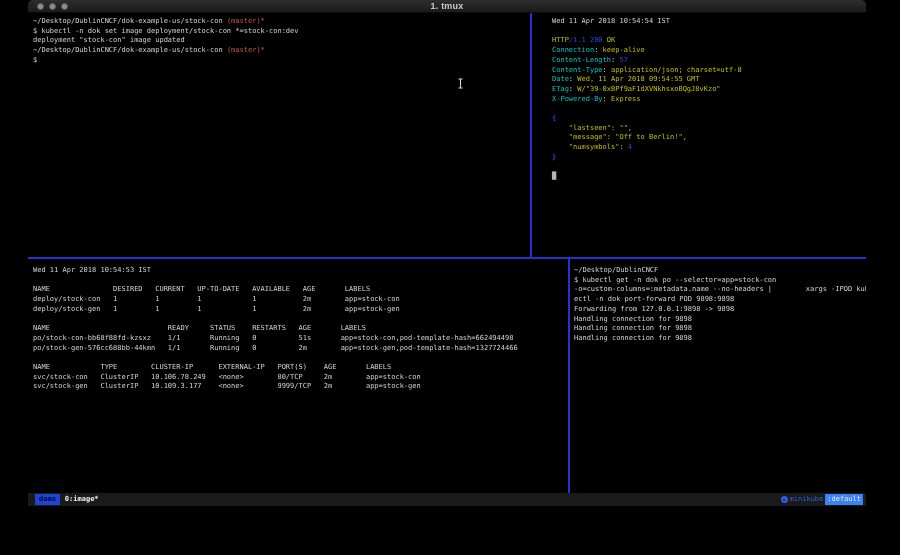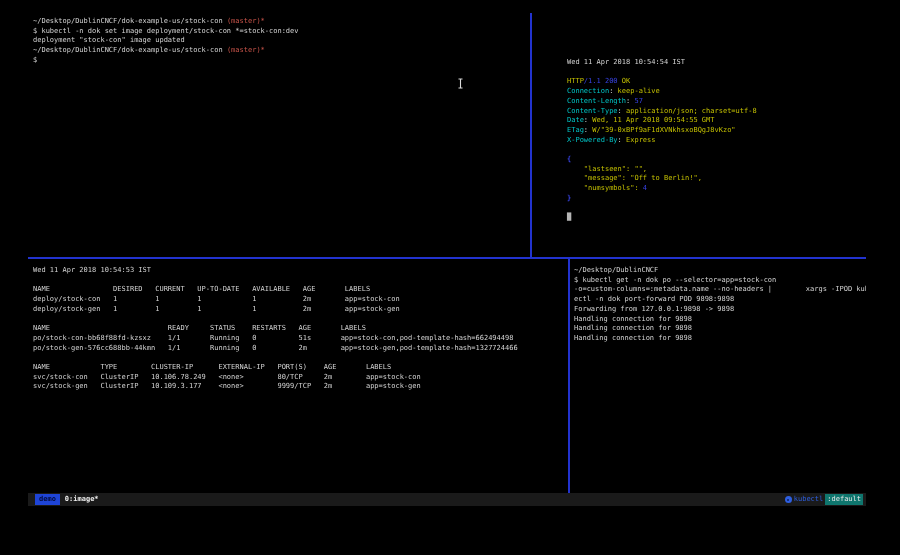--- a/index.html
+++ b/index.html
@@ -34,21 +34,21 @@
     color: #c9c9c9; letter-spacing: 0.2px;
   }
   .pane {
     position: absolute;
     font: 7px/9.7px "DejaVu Sans Mono", monospace;
     color: #d4d4d4;
     white-space: pre;
     overflow: hidden;
   }
   #pane-top-left   { left: 0;     top: 13px;  width: 501px; height: 244px; padding: 4px 0 13px 5px; }
-  #pane-top-right  { left: 535px; top: 13px;  width: 332px; height: 244px; padding: 4px 0 0 4px; margin-top: 41px; }
+  #pane-top-right  { left: 520px; top: 13px;  width: 332px; height: 244px; padding: 4px 0 0 4px; }
   #pane-bottom-left{ left: 0;     top: 260px; width: 538px; height: 212px; padding: 6px 0 0 5px; }
   #pane-bottom-right{ left: 544px; top: 260px; width: 294px; height: 265px; padding: 6px 0 0 2px; }
   .vdiv-top    { position:absolute; left:502px; top:13px;  width:2px; height:245px; background:#2233cf; }
   .hdiv        { position:absolute; left:0;     top:257px; width:100%; height:2px;  background:#2233cf; }
   .vdiv-bottom { position:absolute; left:540px; top:259px; width:2px; height:234px; background:#2233cf; }
   .tl { min-height: 9.7px; }
   .statusbar {
     position: absolute; left: 0; top: 493px; right: 0; height: 13px;
     background: #1a1a1a;
     display: flex; align-items: center;
@@ -64,49 +64,57 @@
   .status-right { margin-left: auto; margin-right: 3px; display: flex; align-items: center; gap: 2px; }
   .kube-icon {
     width: 7px; height: 7px; border-radius: 50%;
     background: #2e5fe0; display: inline-block; position: relative;
   }
   .kube-icon::after {
     content:""; position:absolute; left:2.5px; top:2.5px;
     width:2px; height:2px; border-radius:50%; background:#0c1f66;
   }
   .kube-context { color: #2e5fe0; }
-  .kube-namespace { color: #e8e8e8; background: #0f766e; padding: 0 2px; height: 11px; line-height: 11px; }
+  .kube-namespace { color: #e8e8e8; background: #3b82f6; padding: 0 2px; height: 11px; line-height: 11px; }
   .mouse-pointer { position: absolute; left: 429px; top: 74px; }
 </style>
 </head>
 <body>
 
 <div class="window">
 
+  <div class="titlebar">
+    <div class="lights">
+      <span class="light"></span>
+      <span class="light"></span>
+      <span class="light"></span>
+    </div>
+    <span class="title">1. tmux</span>
+  </div>
 
   <div id="pane-top-left" class="pane"><div class="tl"><span style="color: rgb(212, 212, 212);">~/Desktop/DublinCNCF/dok-example-us/stock-con </span><span style="color: rgb(201, 84, 74);">(master)*</span></div><div class="tl"><span style="color: rgb(212, 212, 212);">$ kubectl -n dok set image deployment/stock-con *=stock-con:dev</span></div><div class="tl"><span style="color: rgb(212, 212, 212);">deployment "stock-con" image updated</span></div><div class="tl"><span style="color: rgb(212, 212, 212);">~/Desktop/DublinCNCF/dok-example-us/stock-con </span><span style="color: rgb(201, 84, 74);">(master)*</span></div><div class="tl"><span style="color: rgb(212, 212, 212);">$</span></div></div>
 
   <div class="vdiv-top"></div>
 
   <div id="pane-top-right" class="pane"><div class="tl"><span style="color: rgb(212, 212, 212);">Wed 11 Apr 2018 10:54:54 IST</span></div><div class="tl">&nbsp;</div><div class="tl"><span style="color: rgb(196, 192, 0);">HTTP</span><span style="color: rgb(55, 66, 227);">/1.1 200</span><span style="color: rgb(196, 192, 0);"> OK</span></div><div class="tl"><span style="color: rgb(0, 197, 199);">Connection</span><span style="color: rgb(212, 212, 212);">: </span><span style="color: rgb(196, 192, 0);">keep-alive</span></div><div class="tl"><span style="color: rgb(0, 197, 199);">Content-Length</span><span style="color: rgb(212, 212, 212);">: </span><span style="color: rgb(55, 66, 227);">57</span></div><div class="tl"><span style="color: rgb(0, 197, 199);">Content-Type</span><span style="color: rgb(212, 212, 212);">: </span><span style="color: rgb(196, 192, 0);">application/json; charset=utf-8</span></div><div class="tl"><span style="color: rgb(0, 197, 199);">Date</span><span style="color: rgb(212, 212, 212);">: </span><span style="color: rgb(196, 192, 0);">Wed, 11 Apr 2018 09:54:55 GMT</span></div><div class="tl"><span style="color: rgb(0, 197, 199);">ETag</span><span style="color: rgb(212, 212, 212);">: </span><span style="color: rgb(196, 192, 0);">W/"39-0xBPf9aF1dXVNkhsxoBQgJ8vKzo"</span></div><div class="tl"><span style="color: rgb(0, 197, 199);">X-Powered-By</span><span style="color: rgb(212, 212, 212);">: </span><span style="color: rgb(196, 192, 0);">Express</span></div><div class="tl">&nbsp;</div><div class="tl"><span style="color: rgb(55, 66, 227); font-weight: bold;">{</span></div><div class="tl"><span style="color: rgb(196, 192, 0);">    "lastseen": "",</span></div><div class="tl"><span style="color: rgb(196, 192, 0);">    "message": "Off to Berlin!",</span></div><div class="tl"><span style="color: rgb(196, 192, 0);">    "numsymbols": </span><span style="color: rgb(55, 66, 227);">4</span></div><div class="tl"><span style="color: rgb(55, 66, 227); font-weight: bold;">}</span></div><div class="tl">&nbsp;</div><div class="tl"><span style="color: rgb(181, 181, 181);">█</span></div></div>
 
   <div class="hdiv"></div>
 
   <div id="pane-bottom-left" class="pane"><div class="tl"><span style="color: rgb(212, 212, 212);">Wed 11 Apr 2018 10:54:53 IST</span></div><div class="tl">&nbsp;</div><div class="tl"><span style="color: rgb(212, 212, 212);">NAME               DESIRED   CURRENT   UP-TO-DATE   AVAILABLE   AGE       LABELS</span></div><div class="tl"><span style="color: rgb(212, 212, 212);">deploy/stock-con   1         1         1            1           2m        app=stock-con</span></div><div class="tl"><span style="color: rgb(212, 212, 212);">deploy/stock-gen   1         1         1            1           2m        app=stock-gen</span></div><div class="tl">&nbsp;</div><div class="tl"><span style="color: rgb(212, 212, 212);">NAME                            READY     STATUS    RESTARTS   AGE       LABELS</span></div><div class="tl"><span style="color: rgb(212, 212, 212);">po/stock-con-bb68f88fd-kzsxz    1/1       Running   0          51s       app=stock-con,pod-template-hash=662494498</span></div><div class="tl"><span style="color: rgb(212, 212, 212);">po/stock-gen-576cc688bb-44kmn   1/1       Running   0          2m        app=stock-gen,pod-template-hash=1327724466</span></div><div class="tl">&nbsp;</div><div class="tl"><span style="color: rgb(212, 212, 212);">NAME            TYPE        CLUSTER-IP      EXTERNAL-IP   PORT(S)    AGE       LABELS</span></div><div class="tl"><span style="color: rgb(212, 212, 212);">svc/stock-con   ClusterIP   10.106.78.249   &lt;none&gt;        80/TCP     2m        app=stock-con</span></div><div class="tl"><span style="color: rgb(212, 212, 212);">svc/stock-gen   ClusterIP   10.109.3.177    &lt;none&gt;        9999/TCP   2m        app=stock-gen</span></div></div>
 
   <div class="vdiv-bottom"></div>
 
   <div id="pane-bottom-right" class="pane"><div class="tl"><span style="color: rgb(212, 212, 212);">~/Desktop/DublinCNCF</span></div><div class="tl"><span style="color: rgb(212, 212, 212);">$ kubectl get -n dok po --selector=app=stock-con</span></div><div class="tl"><span style="color: rgb(212, 212, 212);">-o=custom-columns=:metadata.name --no-headers |        xargs -IPOD kub</span></div><div class="tl"><span style="color: rgb(212, 212, 212);">ectl -n dok port-forward POD 9898:9898</span></div><div class="tl"><span style="color: rgb(212, 212, 212);">Forwarding from 127.0.0.1:9898 -&gt; 9898</span></div><div class="tl"><span style="color: rgb(212, 212, 212);">Handling connection for 9898</span></div><div class="tl"><span style="color: rgb(212, 212, 212);">Handling connection for 9898</span></div><div class="tl"><span style="color: rgb(212, 212, 212);">Handling connection for 9898</span></div></div>
 
   <div class="statusbar">
     <span class="session-chip">demo</span>
     <span class="window-tab">0:image*</span>
     <span class="status-right">
       <span class="kube-icon"></span>
-      <span class="kube-context">kubectl</span>
+      <span class="kube-context">minikube</span>
       <span class="kube-namespace">:default</span>
     </span>
   </div>
 
   <div class="mouse-pointer">
     <svg width="7" height="11" viewBox="0 0 7 11">
       <path d="M1.5 1 H5.5 M3.5 1 V10 M1.5 10 H5.5" stroke="#d9d9d9" stroke-width="1.1" fill="none"></path>
     </svg>
   </div>
 

